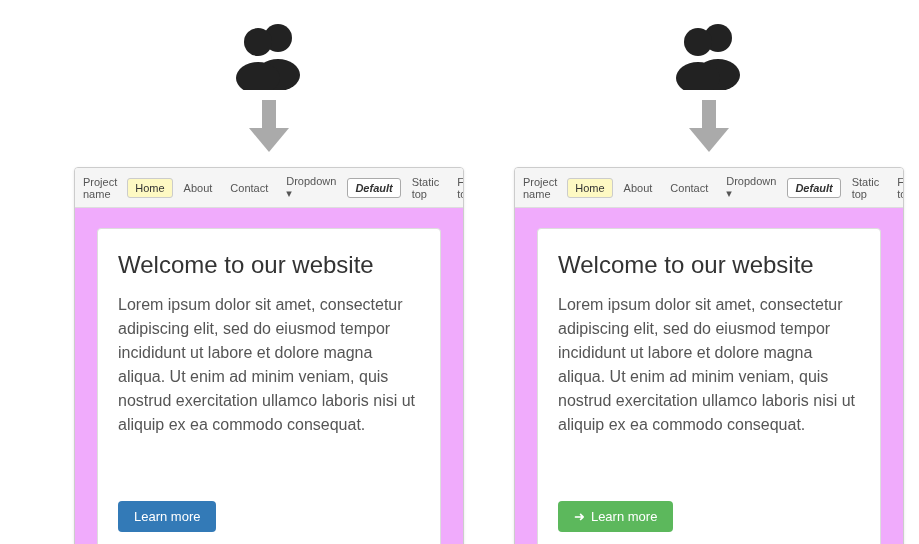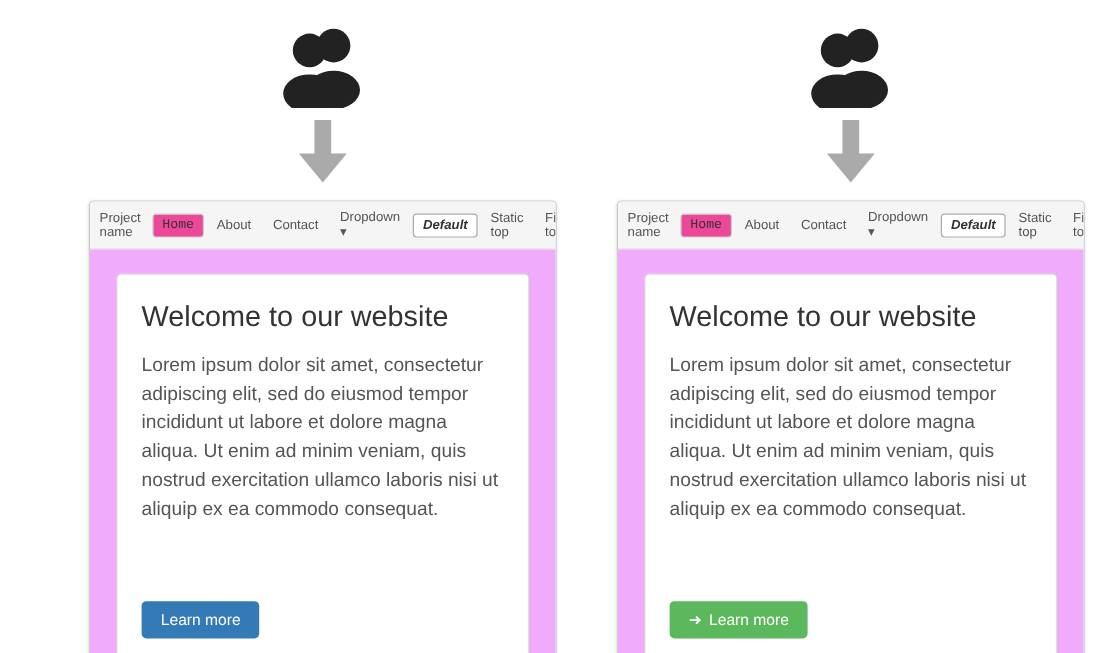--- a/index.html
+++ b/index.html
@@ -63,24 +63,23 @@
       margin-right: 6px;
     }
     .nav-item {
       padding: 3px 7px;
       border-radius: 3px;
       font-size: 11px;
       color: #555;
       cursor: pointer;
     }
     .nav-item.active {
-      background: #ec4899;
+      background: #fef9c3;
       border: 1px solid #ccc;
       color: #333;
-      font-family: Liberation Mono, monospace;
     }
     .nav-item.btn-default {
       background: #fff;
       border: 1px solid #aaa;
       color: #333;
       font-weight: bold;
       font-style: italic;
     }
     .nav-dropdown::after {
       content: ' ▾';

